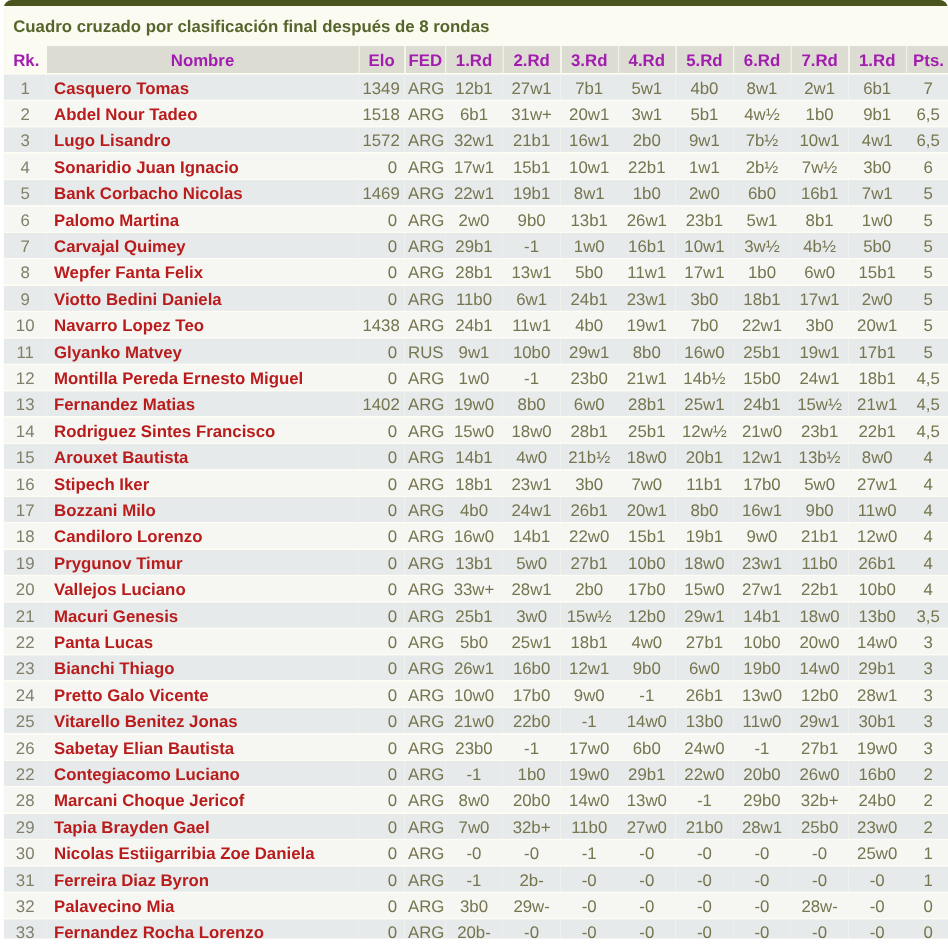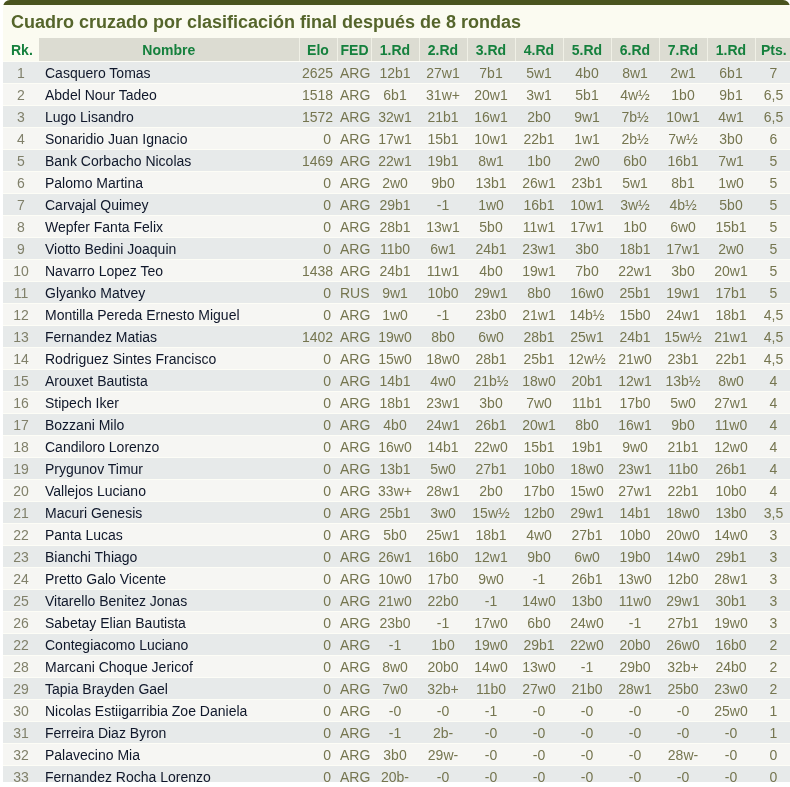--- a/index.html
+++ b/index.html
@@ -11,51 +11,51 @@
   .panel{
     width:787px;height:782px;margin-left:3px;
     background:#fbfbf1;
     border-radius:7px 7px 0 0;
     overflow:hidden;
   }
   .topbar{
     height:5px;background:#4a541f;border-radius:7px 7px 0 0;
   }
   .title{
-    color:#55652b;font-size:18px;font-weight:bold;
+    color:#55652b;font-size:14px;font-weight:bold;
     padding:5px 8px 4px 8px;line-height:24px;
     white-space:nowrap;
   }
   table.cross{
     border-collapse:collapse;table-layout:fixed;
     width:787px;font-size:14px;
   }
   table.cross col.c-rk{width:36px;}
   table.cross col.c-name{width:260px;}
   table.cross col.c-elo{width:38px;}
   table.cross col.c-fed{width:34px;}
   table.cross col.c-rd{width:48px;}
   table.cross col.c-pts{width:37px;}
   th{
-    background:#dcdcd2;color:#15803d;font-weight:bold;
+    background:#dcdcd2;color:#a21caf;font-weight:bold;
     height:23px;padding:0 3px;
     border-right:1px solid #f0f0e6;border-bottom:1px solid #fdfdf6;
     text-align:center;white-space:nowrap;overflow:hidden;
   }
   th.h-rk{background:transparent;text-align:left;padding-left:8px;border-right:none;}
   th:last-child{border-right:none;}
   td{
     height:21px;padding:0 3px;
     border-bottom:1px solid #fdfdf6;
     color:#75754f;text-align:center;white-space:nowrap;overflow:hidden;
   }
   tbody tr:nth-child(odd) td{background:#e7eaea;}
   tbody tr:nth-child(even) td{background:#f6f6f3;}
   td.rk{color:#80806a;}
-  td.name{text-align:left;padding-left:6px;color:#0f172a;}
+  td.name{text-align:left;padding-left:6px;color:#b91c1c;font-weight:bold;}
   td.elo{text-align:right;padding-right:6px;}
 </style>
 </head>
 <body>
 
 <div class="panel">
   <div class="topbar"></div>
   <div class="title">Cuadro cruzado por clasificación final después de 8 rondas</div>
 
   <table class="cross">
@@ -88,21 +88,21 @@
         <th>6.Rd</th>
         <th>7.Rd</th>
         <th>1.Rd</th>
         <th>Pts.</th>
       </tr>
     </thead>
     <tbody id="crosstable-body">
         <tr>
     <td class="rk">1</td>
     <td class="name">Casquero Tomas</td>
-    <td class="elo">2625</td>
+    <td class="elo">1349</td>
     <td class="fed">ARG</td>
     <td class="rd">12b1</td>
     <td class="rd">27w1</td>
     <td class="rd">7b1</td>
     <td class="rd">5w1</td>
     <td class="rd">4b0</td>
     <td class="rd">8w1</td>
     <td class="rd">2w1</td>
     <td class="rd">6b1</td>
     <td class="pts">7</td>
@@ -207,21 +207,21 @@
     <td class="rd">5b0</td>
     <td class="rd">11w1</td>
     <td class="rd">17w1</td>
     <td class="rd">1b0</td>
     <td class="rd">6w0</td>
     <td class="rd">15b1</td>
     <td class="pts">5</td>
   </tr>
         <tr>
     <td class="rk">9</td>
-    <td class="name">Viotto Bedini Joaquin</td>
+    <td class="name">Viotto Bedini Daniela</td>
     <td class="elo">0</td>
     <td class="fed">ARG</td>
     <td class="rd">11b0</td>
     <td class="rd">6w1</td>
     <td class="rd">24b1</td>
     <td class="rd">23w1</td>
     <td class="rd">3b0</td>
     <td class="rd">18b1</td>
     <td class="rd">17w1</td>
     <td class="rd">2w0</td>

